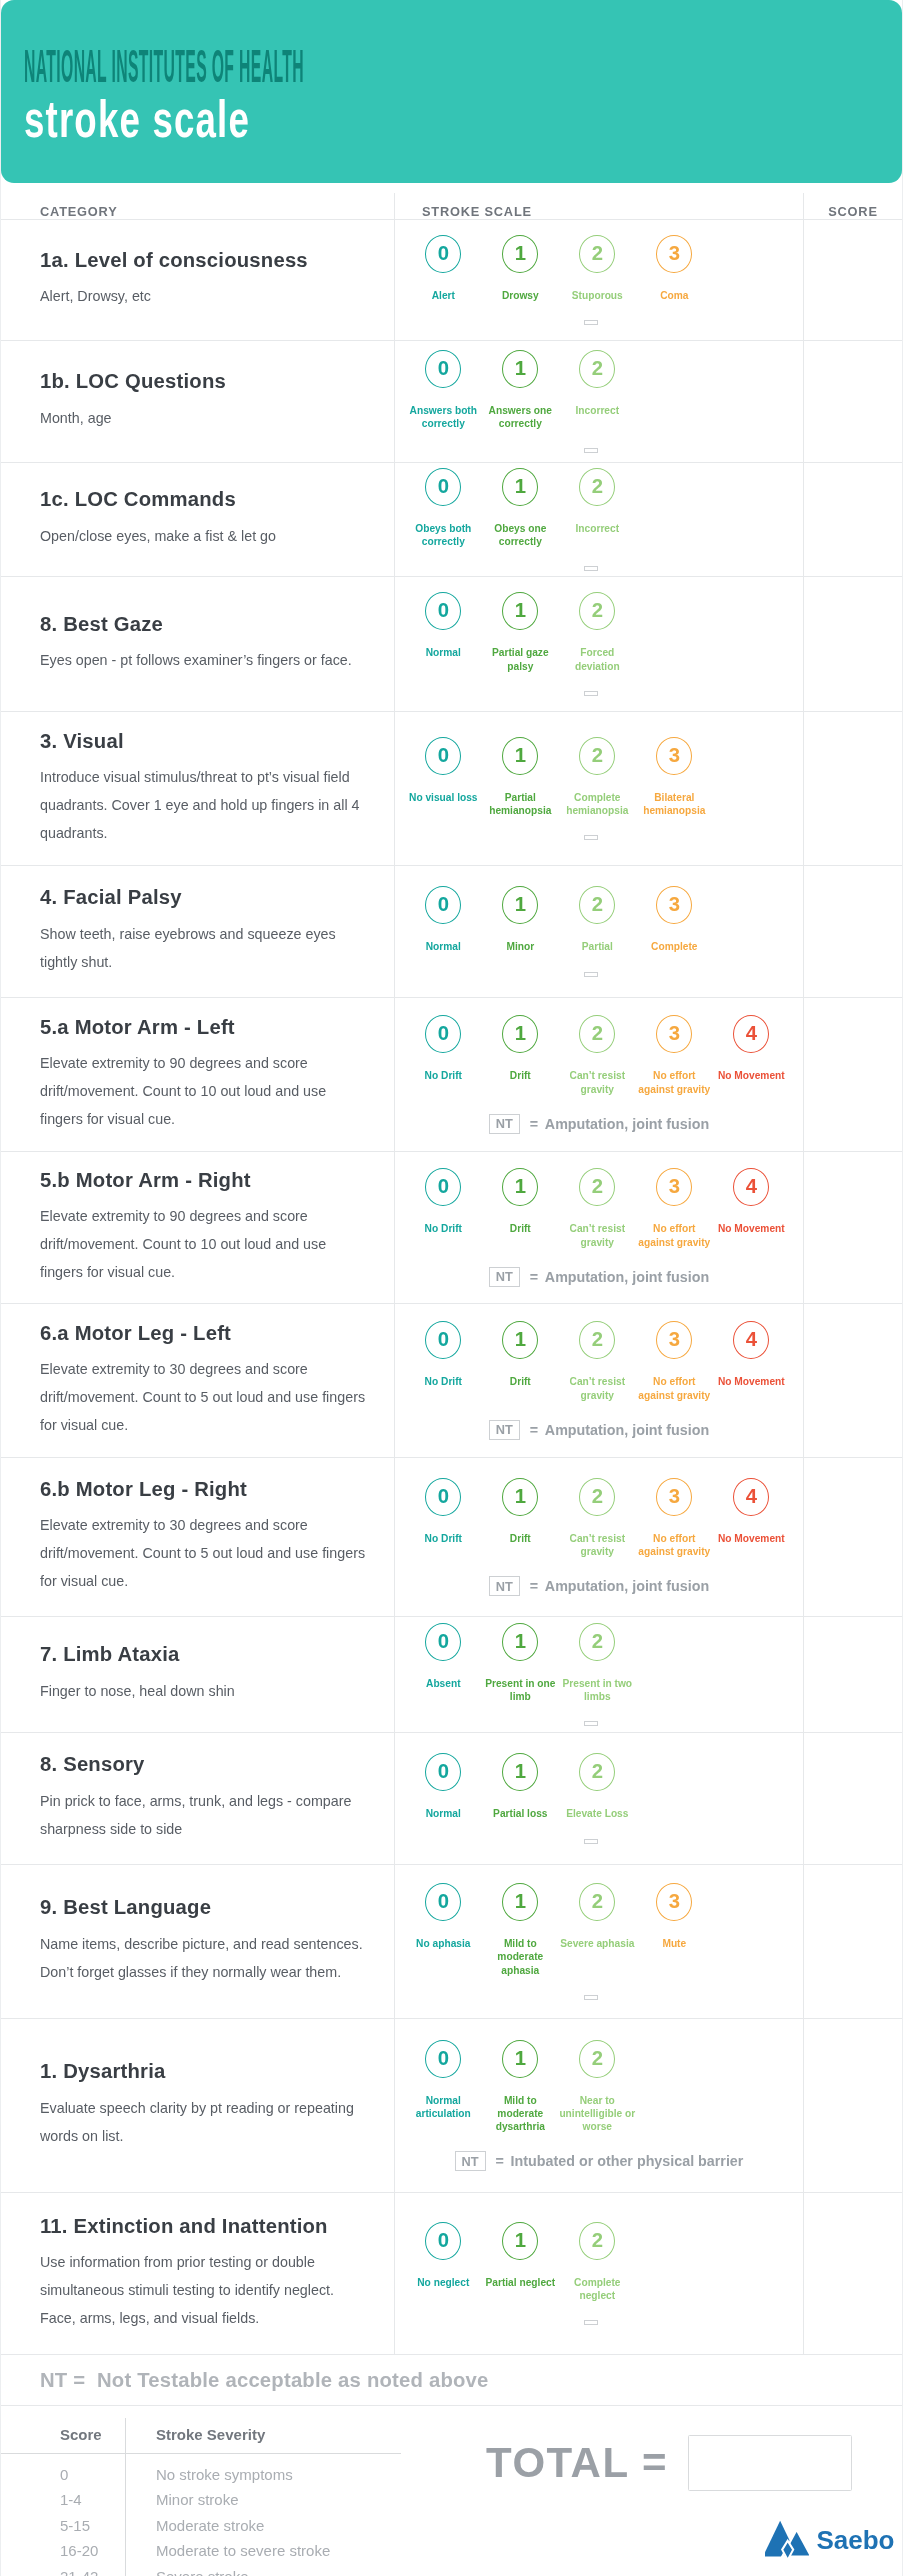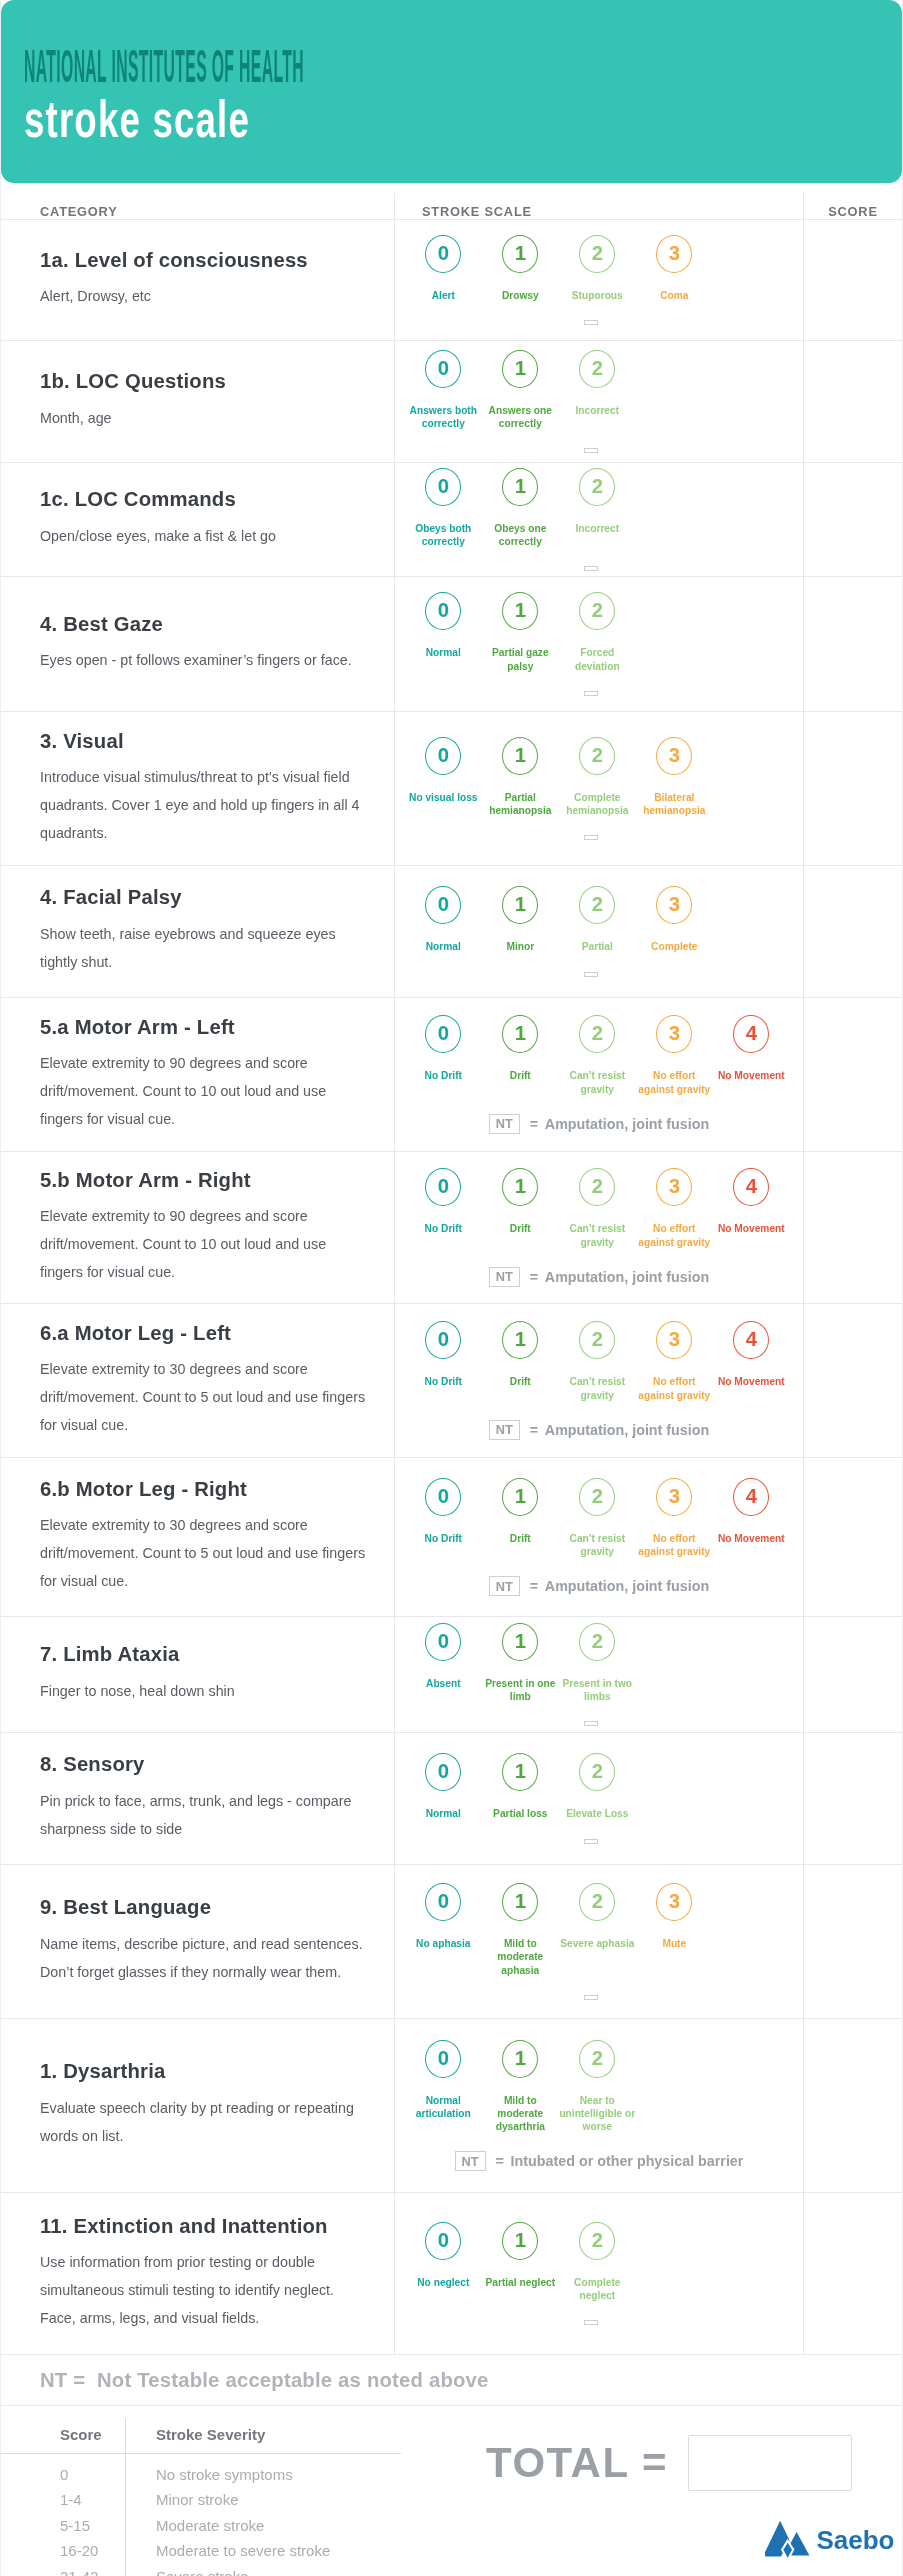--- a/index.html
+++ b/index.html
@@ -191,21 +191,21 @@
         <span class="nt-box"></span>
         <span class="nt-eq"></span>
         <span class="nt-text"></span>
       </div>
     </div>
     <div class="score-cell"></div>
   </div>
 
   <div class="row">
     <div class="cat">
-      <div class="row-title">4. Best Gaze</div>
+      <div class="row-title">8. Best Gaze</div>
       <div class="row-desc">Eyes open - pt follows examiner’s fingers or face.</div>
     </div>
     <div class="opts-cell">
       <div class="opts">
   <div class="opt">
     <div class="circle" style="color: rgb(20, 167, 158); border-color: rgb(20, 167, 158);">0</div>
     <div class="opt-label" style="color: rgb(20, 167, 158);">Normal</div>
   </div>
 
   <div class="opt">

